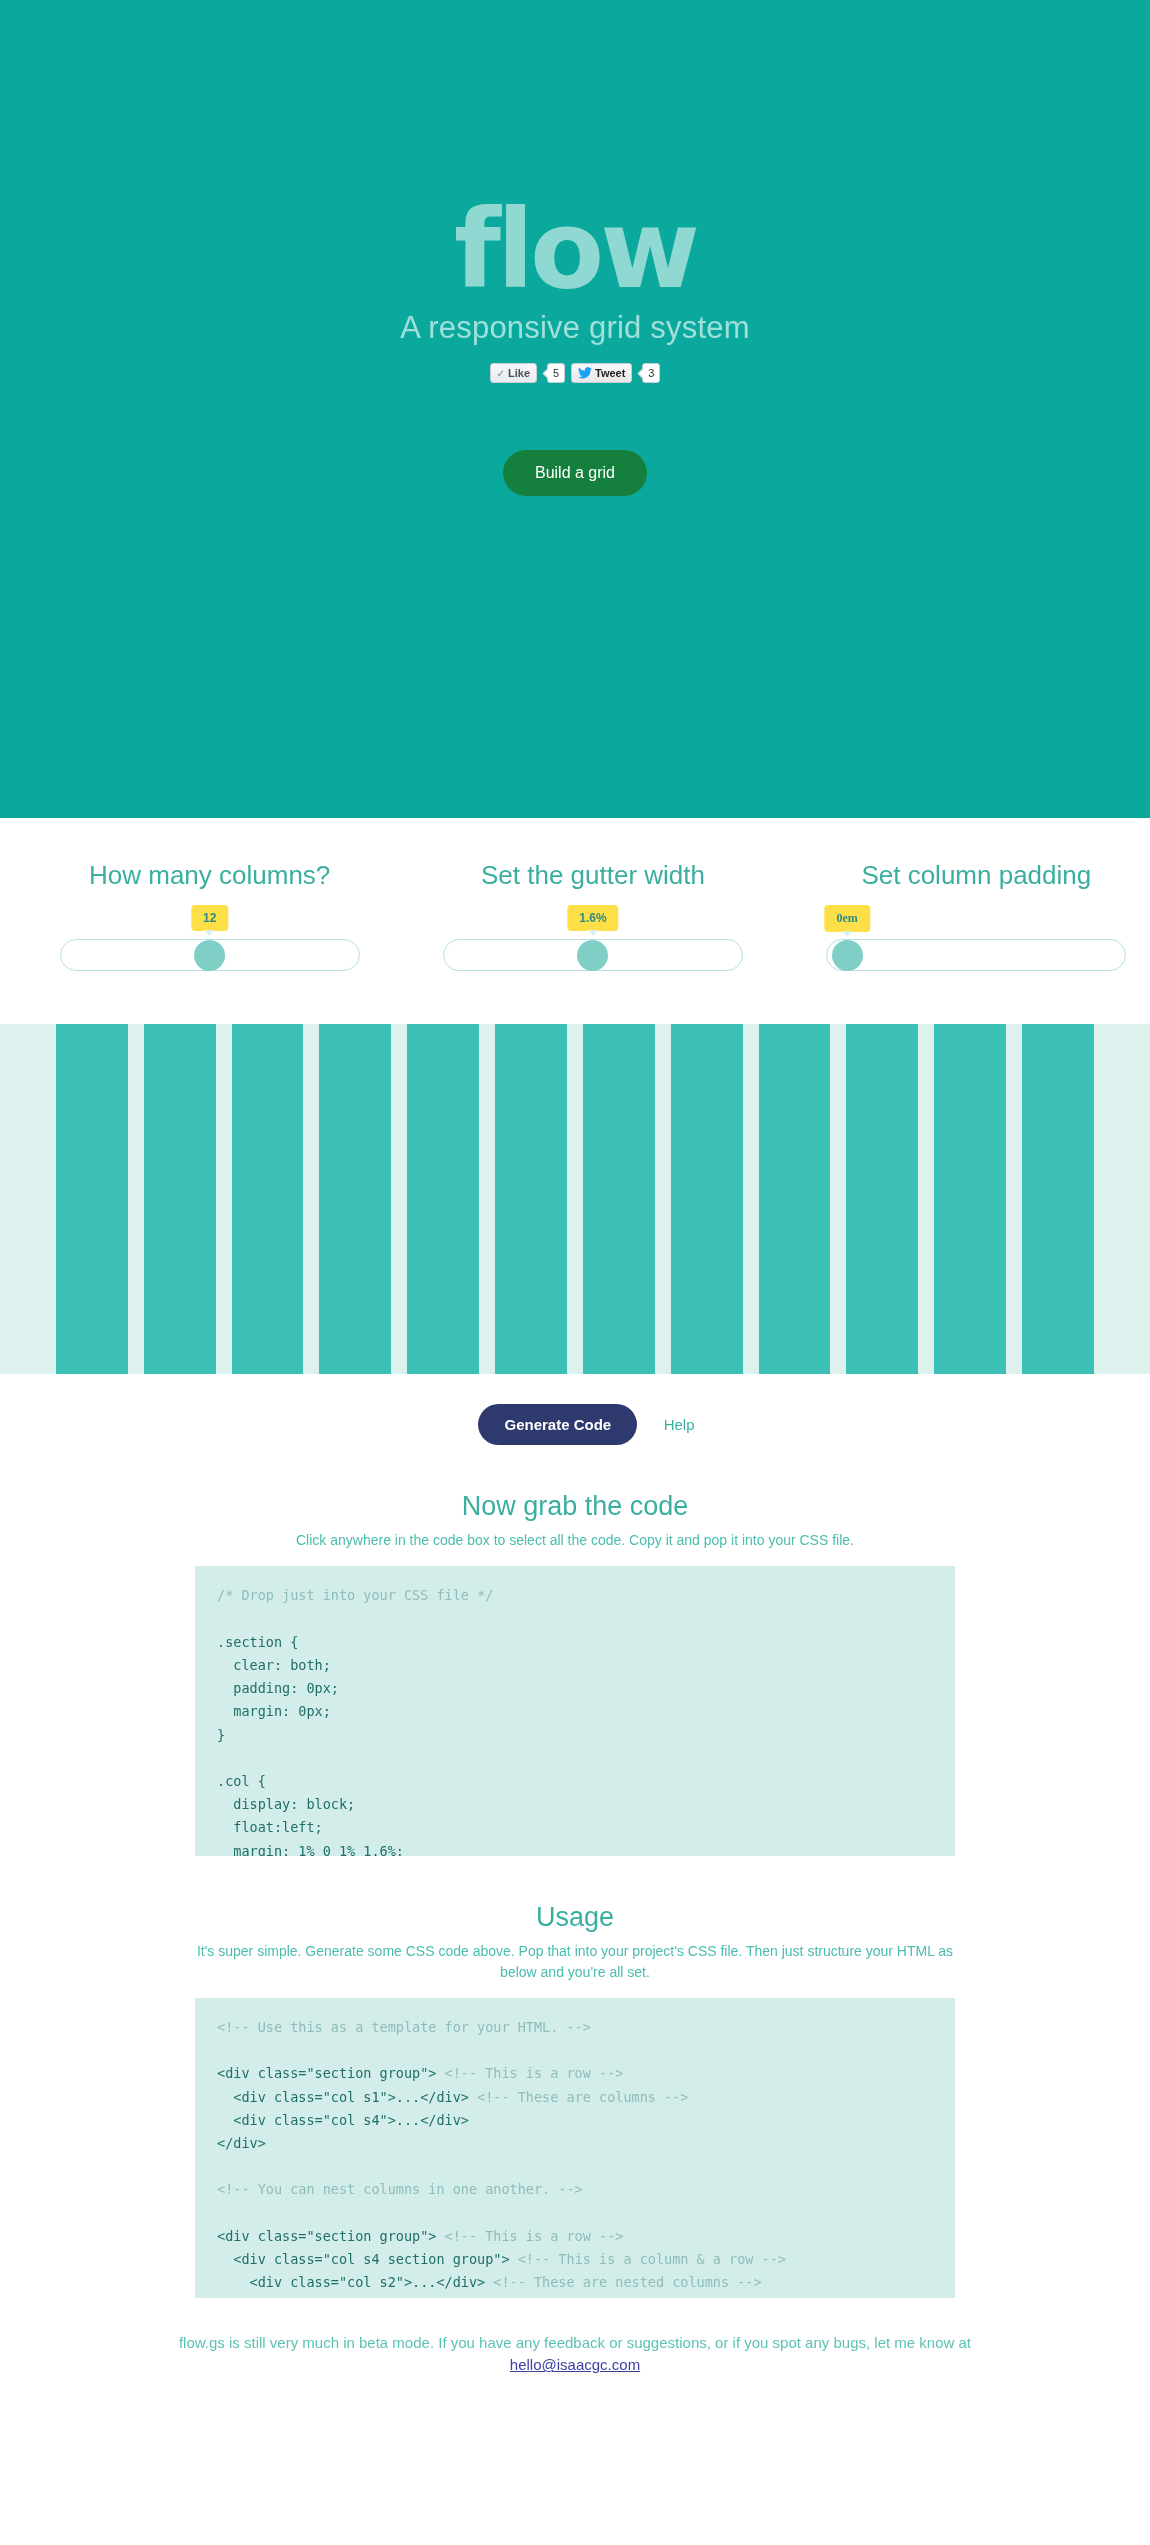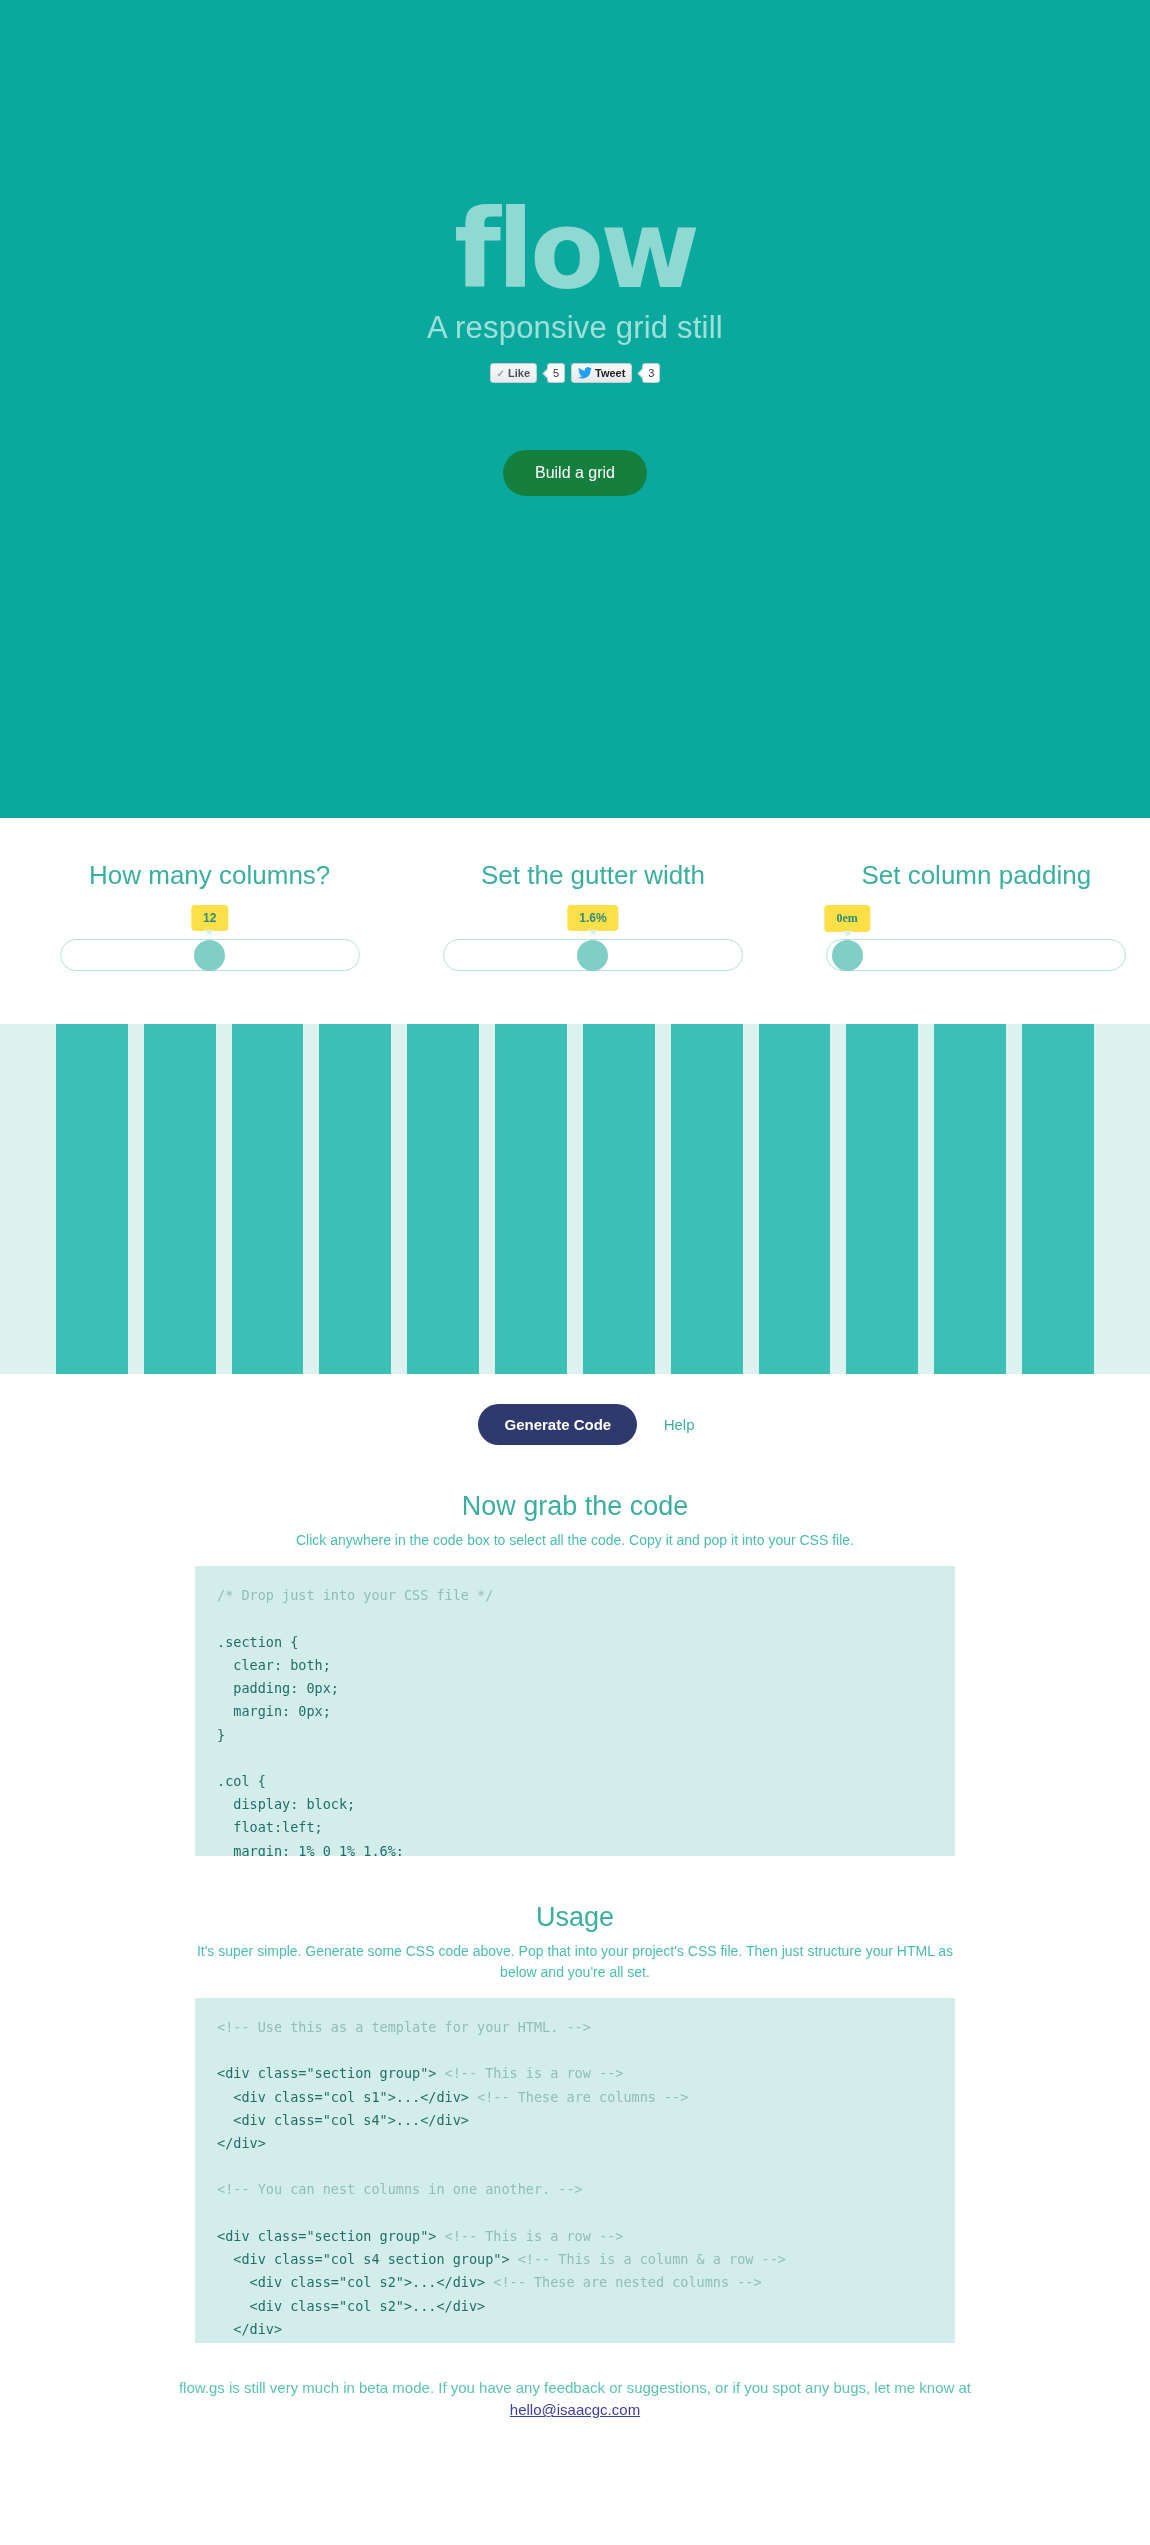--- a/index.html
+++ b/index.html
@@ -231,21 +231,21 @@
     font-family:"DejaVu Sans Mono", monospace;
     font-size:13.5px;
     line-height:1.72;
     color:#1F6F68;
     padding:18px 22px;
     white-space:pre;
     overflow:hidden;
     cursor:pointer;
   }
   #css-codebox { height:290px; }
-  #html-codebox { height:345px; }
+  #html-codebox { height:300px; }
   .cmt { color:#8FBDB8; }
 
   
   .footer {
     text-align:center;
     padding:34px 0 0 0;
     background:#fff;
   }
   .footer p {
     color:#5CC3B3;
@@ -258,21 +258,21 @@
     color:#3B3FA0;
     text-decoration:underline;
   }
 </style>
 </head>
 <body>
 
 <div class="hero">
   <div class="hero-inner">
     <div class="logo">flow</div>
-    <div class="tagline">A responsive grid still</div>
+    <div class="tagline">A responsive grid system</div>
 
     <div class="social">
       <div class="fb-like">
         <span class="tick">✓</span>
         <span>Like</span>
       </div>
       <div class="count-bubble">5</div>
       <div class="tw-tweet">
         <span>
           <svg class="bird" viewBox="0 0 24 20" xmlns="http://www.w3.org/2000/svg">

